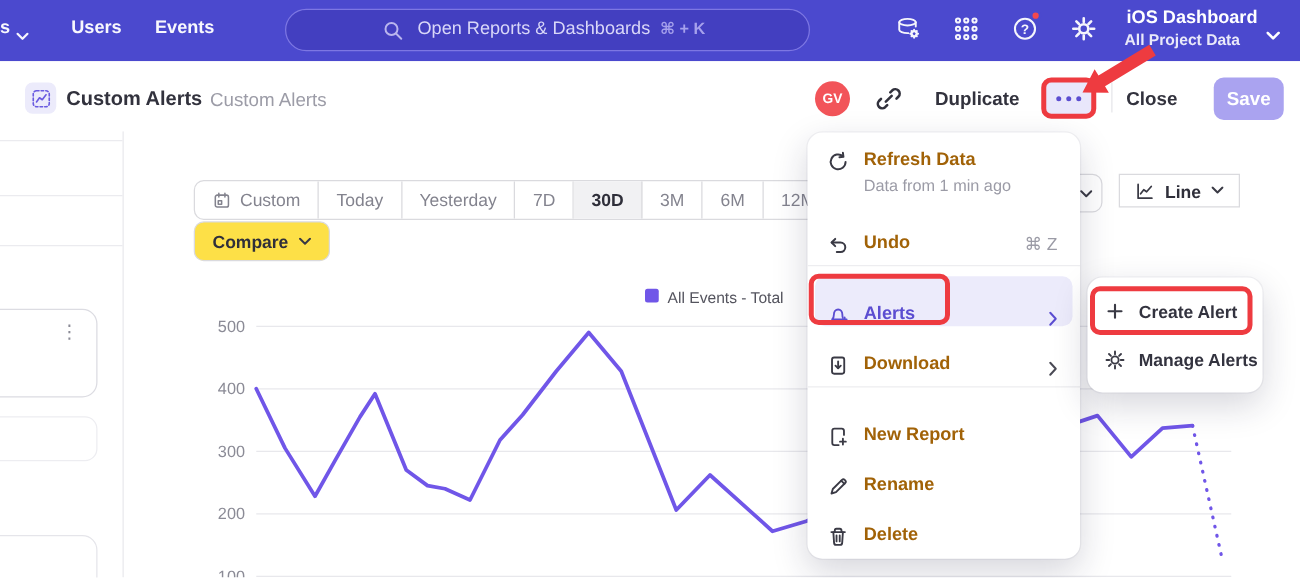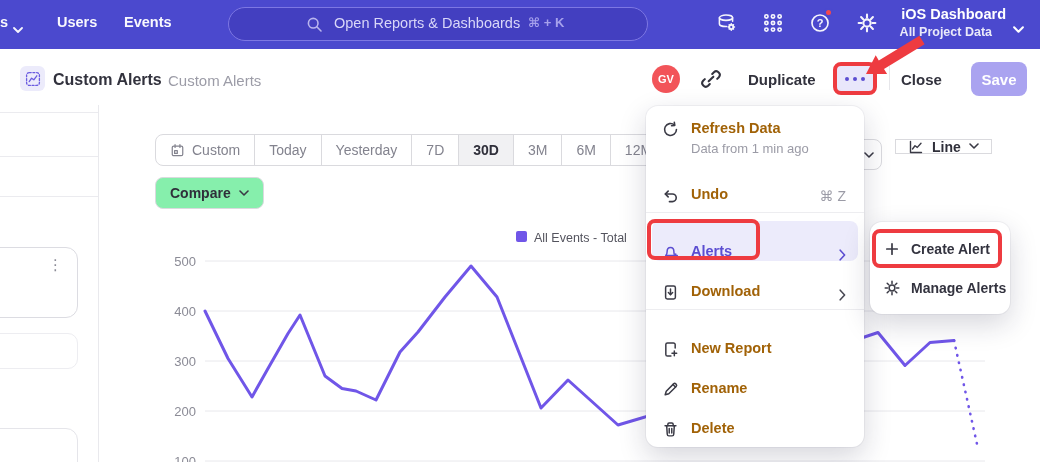--- a/index.html
+++ b/index.html
@@ -42,28 +42,28 @@
   
   .sb-line { left:0; width:98px; height:1px; background:#ebebef; }
   #sb-vline { left:98px; top:105px; width:1px; height:357px; background:#e9e9ed; }
   .sb-card { left:-26px; width:104px; background:#fff; }
   #sb-card1 { top:247px; height:71px; border:1px solid #dcdce2; border-radius:12px; }
   #sb-card1 .kebab { position:absolute; right:14px; top:8px; color:#8b8b96; font-size:15px; letter-spacing:0; cursor:pointer; }
   #sb-card2 { top:333px; height:36px; border:1px solid #ededf1; border-radius:10px; }
   #sb-card3 { top:428px; height:60px; border:1px solid #e5e5ea; border-radius:12px; }
 
   
-  #segmented { left:155px; top:134px; height:32px; display:flex; border:1px solid #dadade; border-radius:8px; overflow:hidden; background:#fff; z-index:2; }
+  #segmented { left:155px; top:144px; height:32px; display:flex; border:1px solid #dadade; border-radius:8px; overflow:hidden; background:#fff; z-index:2; }
   .seg { display:flex; align-items:center; gap:7px; padding:0 14px; font-size:14px; font-weight:500; color:#83838e; border-right:1px solid #dadade; cursor:pointer; white-space:nowrap; }
   .seg:last-child { border-right:none; }
   .seg.active { background:#f1f1f3; color:#2f2f3a; font-weight:700; }
-  #compare-btn { left:155px; top:177px; height:32px; padding:0 14px; display:flex; align-items:center; gap:8px; border:1px solid #dadade; border-radius:8px; background:#86efac; font-size:14px; font-weight:600; color:#2f2f3a; cursor:pointer; z-index:2; }
+  #compare-btn { left:155px; top:177px; height:32px; padding:0 14px; display:flex; align-items:center; gap:8px; border:1px solid #dadade; border-radius:8px; background:#fde047; font-size:14px; font-weight:600; color:#2f2f3a; cursor:pointer; z-index:2; }
   #viz-sliver { left:852px; top:139px; width:30px; height:31px; border:1px solid #dadade; border-radius:8px; background:#fff; z-index:2; cursor:pointer; }
   #viz-sliver svg { position:absolute; right:7px; top:12px; }
-  #line-btn { left:895px; top:139px; height:15px; padding:0 12px; display:flex; align-items:center; gap:8px; border:1px solid #dadade; border-radius:0; background:#fff; font-size:14px; font-weight:600; color:#2f2f3a; cursor:pointer; z-index:2; }
+  #line-btn { left:895px; top:139px; height:27px; padding:0 12px; display:flex; align-items:center; gap:8px; border:1px solid #dadade; border-radius:0; background:#fff; font-size:14px; font-weight:600; color:#2f2f3a; cursor:pointer; z-index:2; }
 
   
   #chart-svg { left:0; top:0; pointer-events:none; z-index:1; }
   #legend { left:516px; top:231px; display:flex; gap:7px; z-index:1; }
   #legend-swatch { width:11px; height:11px; border-radius:2px; background:#7056e8; }
   #legend-label { font-size:12.5px; font-weight:500; color:#54545e; }
 
   
   #ctx-menu { left:646px; top:106px; width:218px; height:341px; background:#fff; border-radius:12px; box-shadow:0 0 0 1px rgba(40,40,70,.05), 0 10px 28px rgba(25,25,60,.18); padding:8px 0 6px; z-index:10; }
   .menu-row { display:flex; align-items:flex-end; padding:0 18px 0 16px; height:40px; cursor:pointer; }

